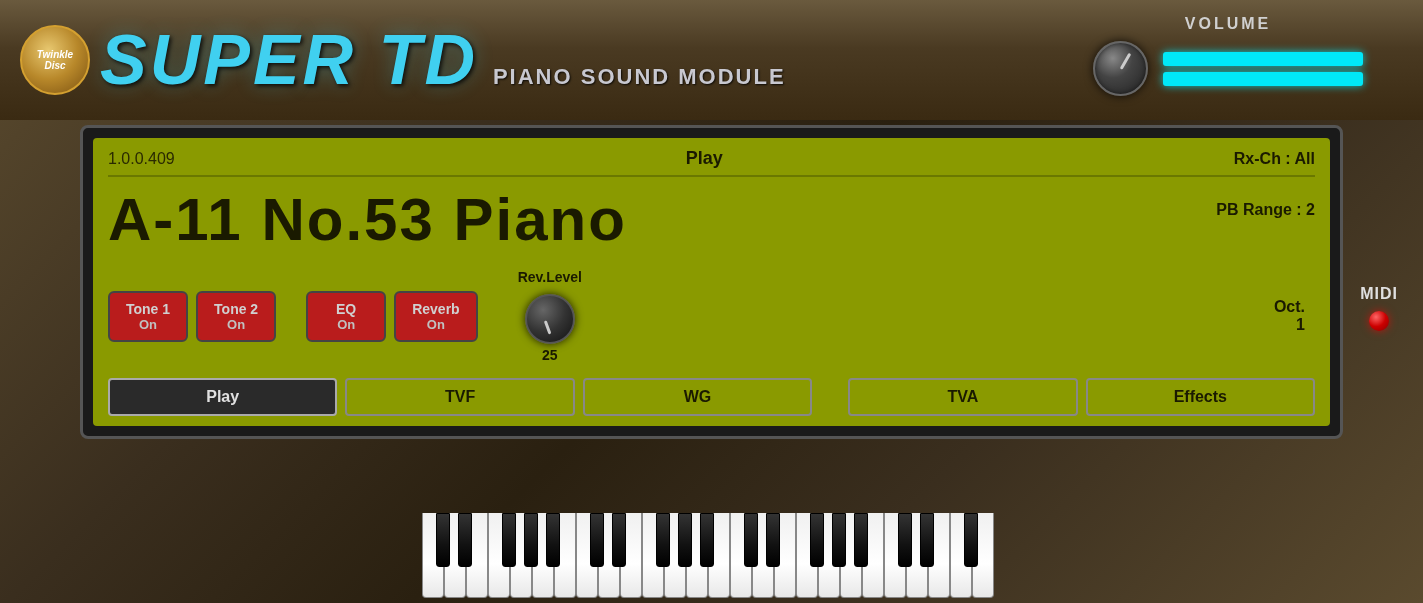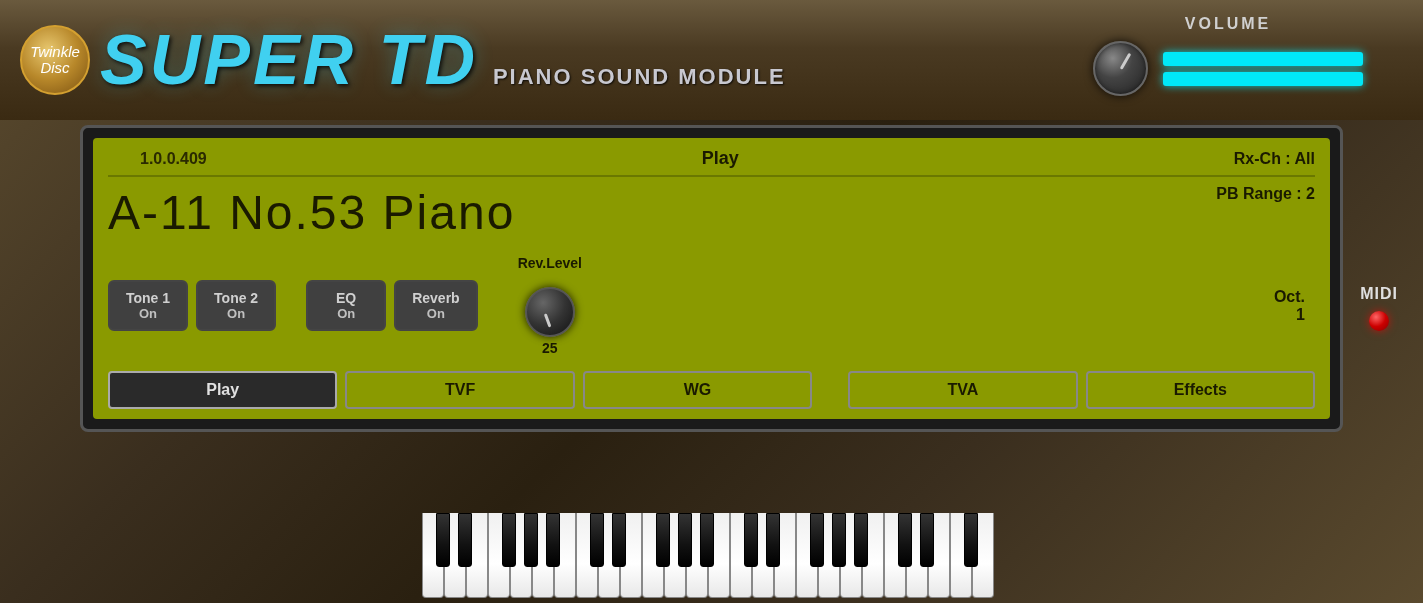--- a/index.html
+++ b/index.html
@@ -45,24 +45,24 @@
       justify-content: center;
       font-size: 10px;
       color: #fff;
       font-weight: bold;
       text-align: center;
       border: 2px solid #d4a030;
       position: relative;
     }
 
     .logo-text-twinkle {
-      font-size: 15px;
+      font-size: 10px;
       color: #fff;
       font-style: italic;
-      font-weight: normal;
+      font-weight: bold;
       text-align: center;
       line-height: 1.1;
     }
 
     .title-area {
       display: flex;
       align-items: baseline;
       gap: 15px;
     }
 
@@ -168,46 +168,45 @@
       justify-content: space-between;
       align-items: center;
       border-bottom: 2px solid #6a7800;
       padding-bottom: 6px;
       margin-bottom: 8px;
     }
 
     .info-version {
       color: #2a2a00;
       font-size: 16px;
-      font-weight: bold;
-      margin-left: 32px;
+      font-weight: normal;
     }
 
     .info-play {
       color: #1a1a00;
       font-size: 18px;
       font-weight: bold;
     }
 
     .info-rx {
       color: #1a1a00;
       font-size: 16px;
       font-weight: bold;
     }
 
     .preset-name {
-      font-size: 48px;
-      font-weight: 400;
+      font-size: 60px;
+      font-weight: 700;
       color: #1a1a00;
       margin: 5px 0 15px 0;
       letter-spacing: 2px;
     }
 
     .tone-button {
-      background: #404040;
+      background: #b91c1c;
       border: 2px solid #444;
       border-radius: 6px;
       padding: 8px 16px;
       color: #e0e0e0;
       font-size: 16px;
       font-weight: bold;
       text-align: center;
       cursor: pointer;
       min-width: 80px;
     }
@@ -227,21 +226,21 @@
       display: flex;
       flex-direction: column;
       align-items: center;
       margin-left: 20px;
     }
 
     .rev-label {
       color: #1a1a00;
       font-size: 14px;
       font-weight: bold;
-      margin-bottom: 16px;
+      margin-bottom: 9px;
     }
 
     .rev-knob {
       width: 50px;
       height: 50px;
       border-radius: 50%;
       background: radial-gradient(circle at 35% 30%, #666 0%, #333 50%, #111 100%);
       border: 2px solid #555;
       position: relative;
       box-shadow: 0 0 8px rgba(0,0,0,0.8);
@@ -420,21 +419,21 @@
   <div class="display-container">
     <div class="display-screen display-relative">
 
       <div class="info-bar">
         <span class="info-version">1.0.0.409</span>
         <span class="info-play">Play</span>
         <span class="info-rx">Rx-Ch : All</span>
       </div>
 
       <div class="display-relative">
-        <div style="position: absolute; right: 0; top: 0;">
+        <div style="position: absolute; right: 0; top: 16px;">
           <span class="info-rx">PB Range : 2</span>
         </div>
 
         <div class="preset-name">A-11  No.53 Piano</div>
 
         <div style="display: flex; align-items: center; gap: 0; margin-bottom: 15px;">
 
           <div class="tone-button" style="margin-right: 8px;">
             <div class="btn-label">Tone 1</div>
             <div class="btn-status">On</div>

